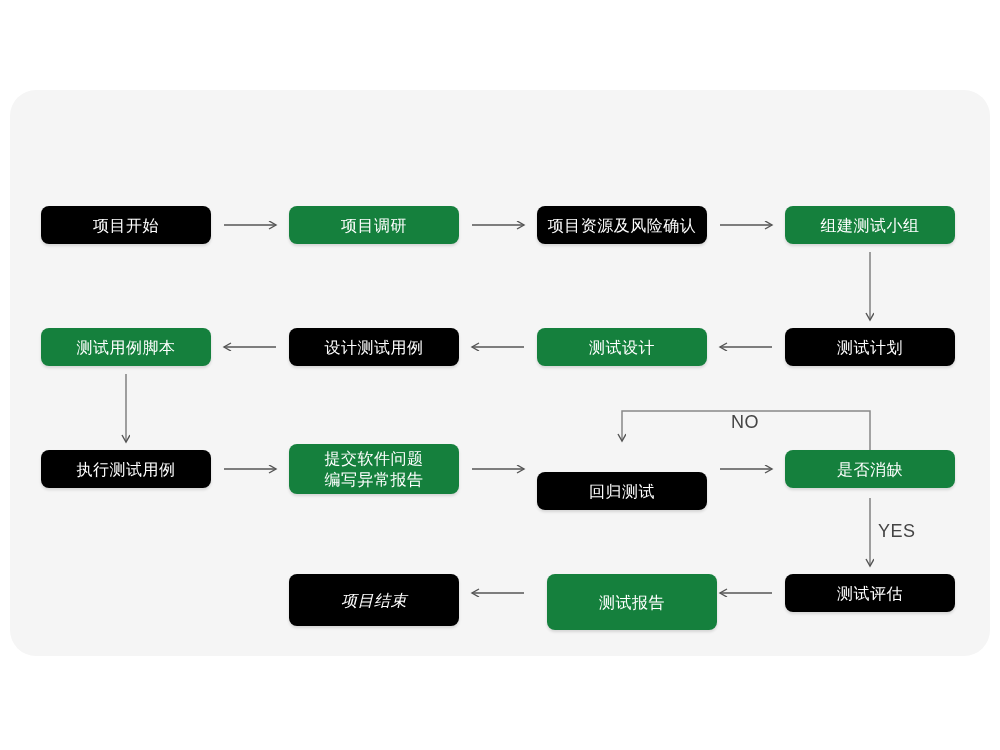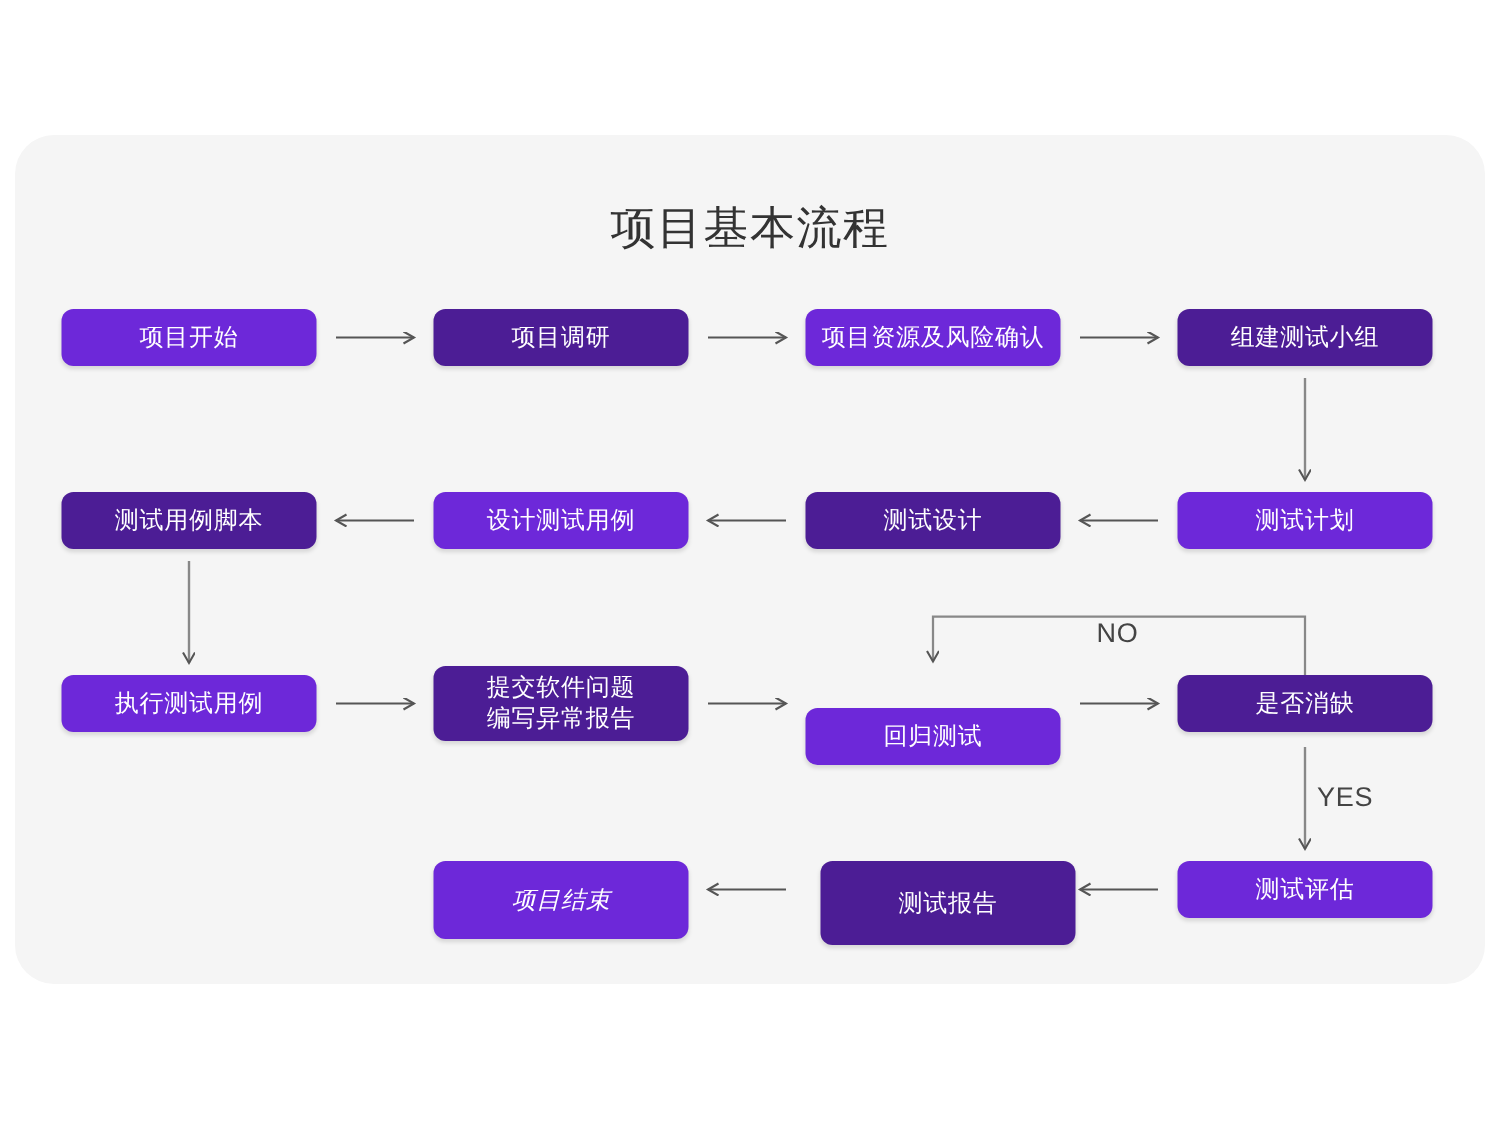--- a/index.html
+++ b/index.html
@@ -48,22 +48,22 @@
     align-items: center;
     justify-content: center;
     text-align: center;
     font-size: 16px;
     line-height: 21px;
     letter-spacing: 0.5px;
     box-shadow: 0 2px 3px rgba(0,0,0,0.13);
     white-space: pre-line;
     font-family: "Liberation Sans", "DejaVu Sans", sans-serif;
   }
-  .node.purple { background: #6d28d9; }
-  .node.gray   { background: #4c1d95; }
+  .node.purple { background: #000000; }
+  .node.gray   { background: #15803d; }
 
   
   #connectors {
     position: absolute;
     left: 0;
     top: 0;
     width: 1000px;
     height: 750px;
     pointer-events: none;
   }
@@ -75,21 +75,20 @@
     font-family: "Liberation Sans", "DejaVu Sans", sans-serif;
   }
 </style>
 </head>
 <body>
 
 <div id="stage">
 
   <div class="card"></div>
 
-  <div class="chart-title">项目基本流程</div>
 
   <svg id="connectors" viewBox="0 0 1000 750" xmlns="http://www.w3.org/2000/svg">
     <defs>
       <marker id="ah" markerWidth="10" markerHeight="10" refX="8" refY="4" orient="auto" markerUnits="userSpaceOnUse">
         <path d="M1,0 L8,4 L1,8" fill="none" stroke="#555555" stroke-width="1.4"></path>
       </marker>
     </defs>
 
     <line x1="224" y1="225" x2="276" y2="225" stroke="#555555" stroke-width="1.4" marker-end="url(#ah)"></line>
     <line x1="472" y1="225" x2="524" y2="225" stroke="#555555" stroke-width="1.4" marker-end="url(#ah)"></line>

